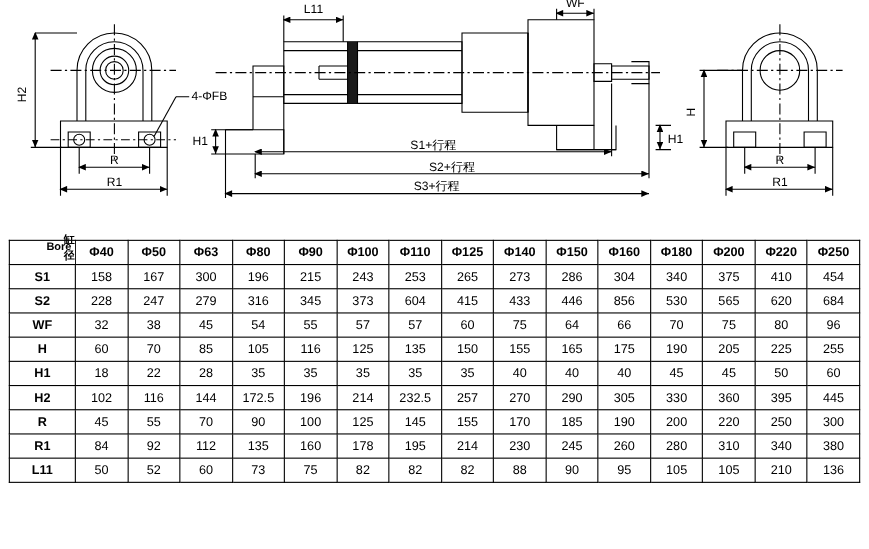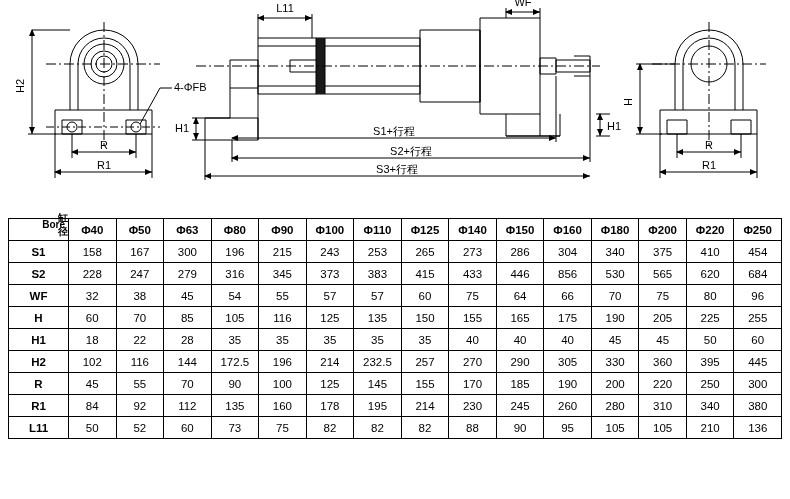--- a/index.html
+++ b/index.html
@@ -237,21 +237,21 @@
           <td>454</td>
         </tr>
         <tr>
           <td class="rowhead">S2</td>
           <td>228</td>
           <td>247</td>
           <td>279</td>
           <td>316</td>
           <td>345</td>
           <td>373</td>
-          <td>383</td>
+          <td>604</td>
           <td>415</td>
           <td>433</td>
           <td>446</td>
           <td>856</td>
           <td>530</td>
           <td>565</td>
           <td>620</td>
           <td>684</td>
         </tr>
         <tr>

